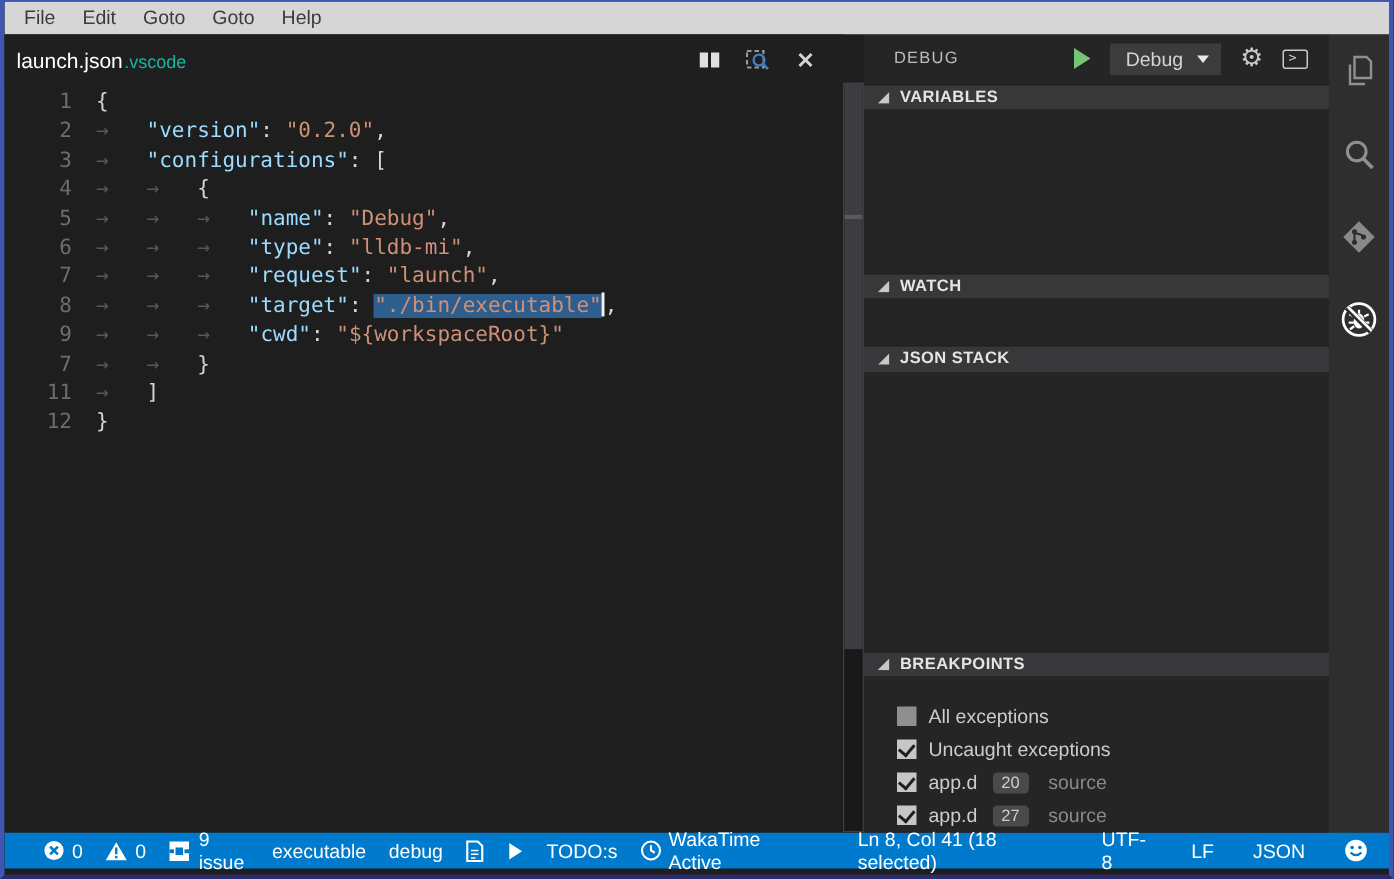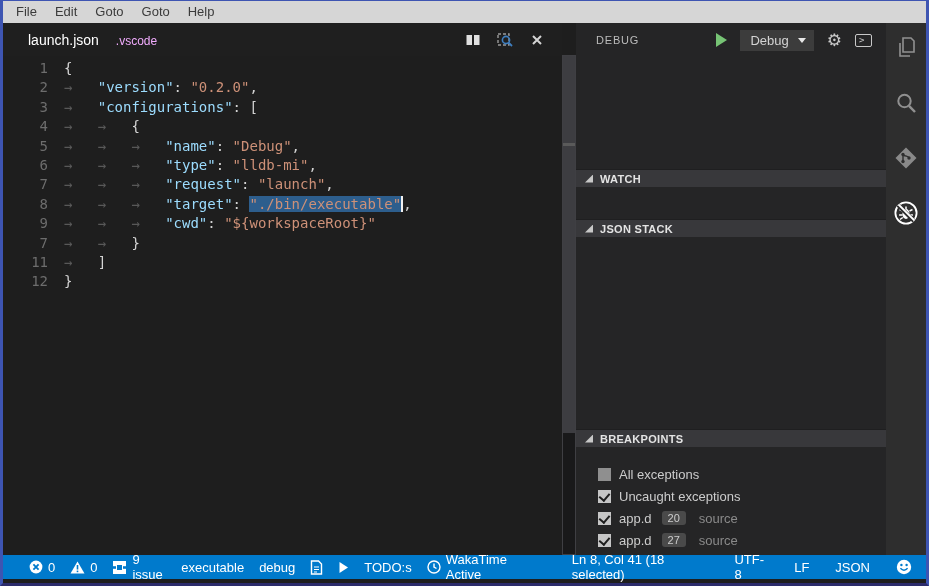--- a/index.html
+++ b/index.html
@@ -16,23 +16,23 @@
   
   .menubar{ height:22px; background:#d6d6d6; display:flex; align-items:center; padding-left:4px; }
   .menu-item{ padding:0 9px; line-height:26px; font-size:13px; color:#3b3b3b; cursor:default; }
 
   
   .workbench{ display:flex; height:532px; }
 
   
   .editor-col{ width:559px; display:flex; flex-direction:column; background:#1e1e1e; }
   .tabbar{ height:33px; display:flex; align-items:center; background:#1f1f1f; }
-  .tab{ display:flex; align-items:baseline; gap:17px; padding-left:25px; }
+  .tab{ display:flex; align-items:baseline; gap:1px; padding-left:8px; }
   .tab-title{ color:#ffffff; font-size:14px; }
-  .tab-desc{ color:#f0abfc; font-size:12px; }
+  .tab-desc{ color:#14b8a6; font-size:12px; }
   .tab-actions{ margin-left:auto; display:flex; align-items:center; gap:14px; padding-right:16px; }
   .action-btn{ width:18px; height:16px; display:flex; align-items:center; justify-content:center; }
 
   .code{ padding-top:3px; font-family:"DejaVu Sans Mono", monospace; font-size:14px; }
   .code-line{ display:flex; height:19.4px; line-height:19.4px; white-space:pre; }
   .line-number{ width:45px; text-align:right; color:#6d6d6d; flex:none; }
   .line-content{ margin-left:16px; color:#d4d4d4; }
   .tok-key{ color:#9cdcfe; }
   .tok-string{ color:#ce9178; }
   .tok-punct{ color:#d4d4d4; }
@@ -169,20 +169,24 @@
           <div class="play-btn"></div>
           <div class="config-dropdown">
             <span class="label">Debug</span>
             <span class="caret-down"></span>
           </div>
           <span class="gear">⚙</span>
           <div class="console-btn">&gt;</div>
         </div>
       </div>
 
+      <div class="section-header">
+        <span class="twistie"></span>
+        <span class="section-title">VARIABLES</span>
+      </div>
       <div class="section-body body-variables"></div>
 
       <div class="section-header">
         <span class="twistie"></span>
         <span class="section-title">WATCH</span>
       </div>
       <div class="section-body body-watch"></div>
 
       <div class="section-header">
         <span class="twistie"></span>

